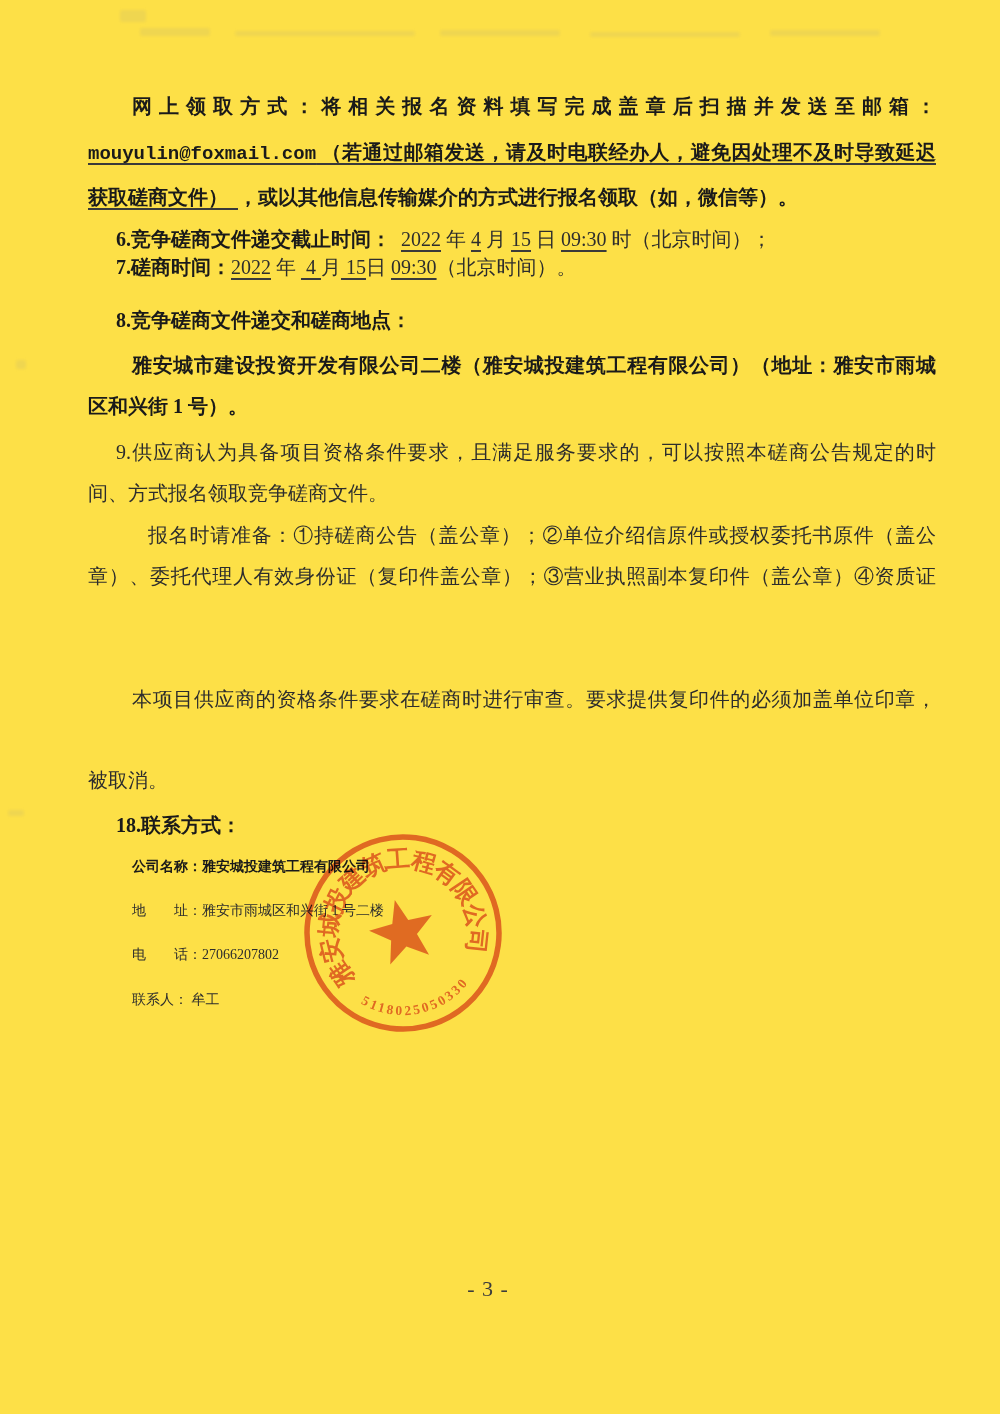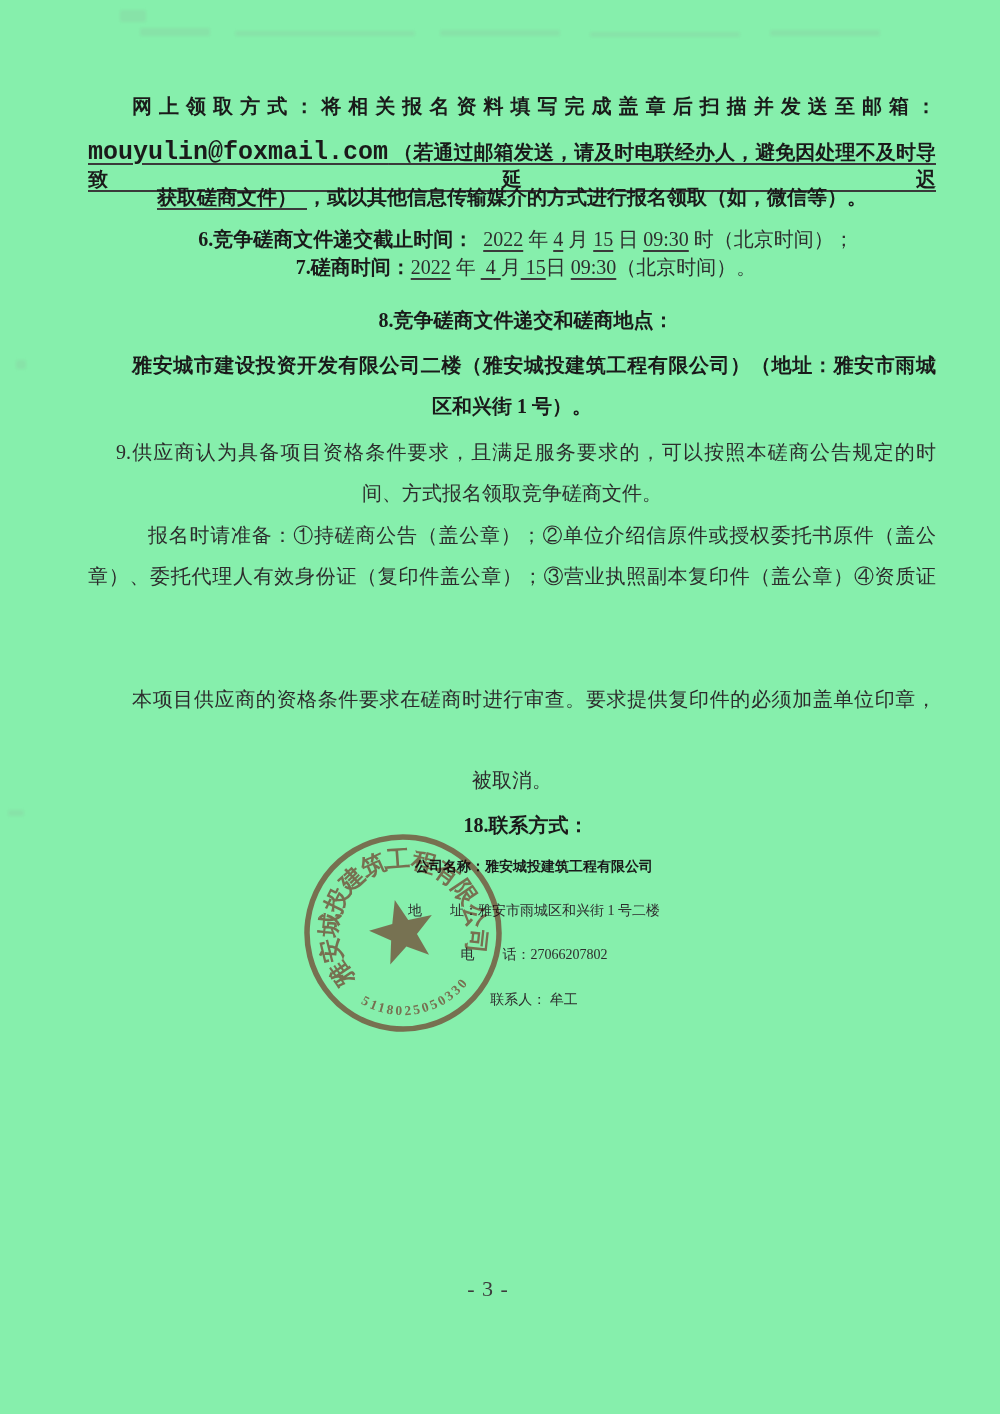--- a/index.html
+++ b/index.html
@@ -1,29 +1,29 @@
 <!DOCTYPE html>
 <html><head>
 <meta charset="utf-8">
 <style>
   html,body{margin:0;padding:0;background:#ffffff;}
   .page{
-    position:relative;width:1000px;height:1414px;background:#86efac;
+    position:relative;width:1000px;height:1414px;background:#fde047;
     font-family:"Liberation Serif","DejaVu Serif",serif;overflow:hidden;
   }
   .line{
     position:absolute;left:88px;width:848px;box-sizing:border-box;
     font-size:20px;line-height:26px;color:#2d2d2d;
   }
   .j{text-align:justify;text-align-last:justify;}
-  .nw{white-space:nowrap;text-align:center;}
+  .nw{white-space:nowrap;}
   .b{font-weight:bold;color:#1a1a1a;}
   .u{text-decoration:underline;text-underline-offset:4px;
      text-decoration-thickness:1.5px;text-decoration-color:#3a3a3a;}
-  .email{font-family:"Liberation Mono","DejaVu Sans Mono",monospace;font-size:25px;}
+  .email{font-family:"Liberation Mono","DejaVu Sans Mono",monospace;font-size:19px;}
   .lg{font-size:14px;}
   .footer{
     position:absolute;top:1276px;left:0;width:976px;text-align:center;
     font-size:22px;color:#3c3c3c;letter-spacing:1px;
   }
   .seal{
     position:absolute;left:296px;top:826px;width:214px;height:214px;
     mix-blend-mode:multiply;opacity:.93;
   }
   .seal text{font-family:"Liberation Serif","DejaVu Serif",serif;}

